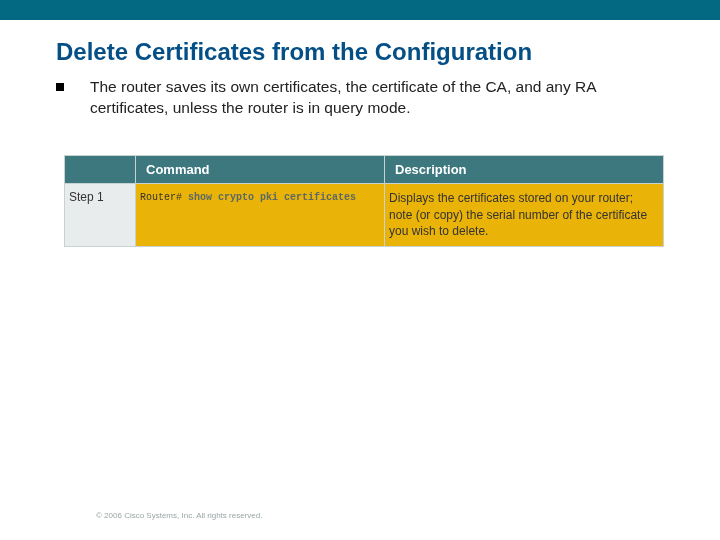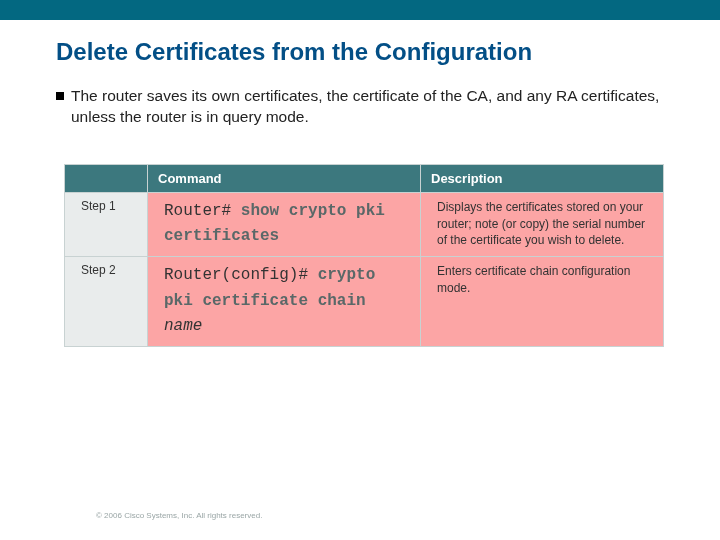--- a/index.html
+++ b/index.html
@@ -16,77 +16,77 @@
     height: 20px;
     background: #036881;
   }
   .content {
     padding: 12px 48px 0 56px;
   }
   .title {
     font-size: 24px;
     font-weight: bold;
     color: #034f86;
-    margin: 6px 0 20px 0;
+    margin: 6px 0 11px 0;
   }
   .bullet-row {
     display: flex;
     align-items: flex-start;
     color: #222;
     font-size: 15.5px;
     line-height: 1.35;
   }
   .bullet-square {
     width: 8px;
     height: 8px;
     background: #000;
     margin-top: 6px;
     flex: 0 0 auto;
   }
   .bullet-text {
-    margin-left: 7px;
+    margin-left: 26px;
   }
   .table-wrap {
     margin-top: 36px;
     padding: 0 8px;
   }
   .tbl {
     width: 100%;
     border-collapse: collapse;
-    background: #fca5a5;
+    background: #eab308;
     font-size: 12px;
   }
   .tbl th {
     background: #3c787e;
     color: #fff;
     text-align: left;
     font-weight: bold;
     padding: 6px 10px;
     border: 1px solid #c8d2d2;
     font-size: 13px;
   }
   .tbl td {
     border: 1px solid #c8d2d2;
-    padding: 6px 16px;
+    padding: 6px 4px;
     vertical-align: top;
     color: #333;
   }
   .step-cell {
     background: #e9ecec;
     color: #4a5a5a;
     white-space: nowrap;
     font-size: 12px;
     padding-top: 10px;
     padding-bottom: 10px;
     width: 50px;
   }
   .cmd-cell {
     color: #6a7a7a;
     font-family: "Courier New", Courier, monospace;
-    font-size: 16px;
+    font-size: 10px;
     line-height: 1.6;
     width: 240px;
   }
   .cmd-bold {
     font-weight: bold;
     color: #5a6868;
   }
   .cmd-ital {
     font-style: italic;
   }
@@ -128,27 +128,20 @@
       </tr>
 
       <tr>
         <td class="step-cell">Step 1</td>
         <td class="cmd-cell">
           <span>Router# </span><span class="cmd-bold">show crypto pki certificates</span><span class="cmd-ital"></span>
         </td>
         <td class="desc-cell">Displays the certificates stored on your router; note (or copy) the serial number of the certificate you wish to delete.</td>
       </tr>
 
-      <tr>
-        <td class="step-cell">Step 2</td>
-        <td class="cmd-cell">
-          <span>Router(config)# </span><span class="cmd-bold">crypto pki certificate chain</span><span class="cmd-ital"> name</span>
-        </td>
-        <td class="desc-cell">Enters certificate chain configuration mode.</td>
-      </tr>
 
     </tbody>
       </table>
   </div>
 
 </div>
 
 <div class="footer">© 2006 Cisco Systems, Inc. All rights reserved.</div>
 
 </body></html>

